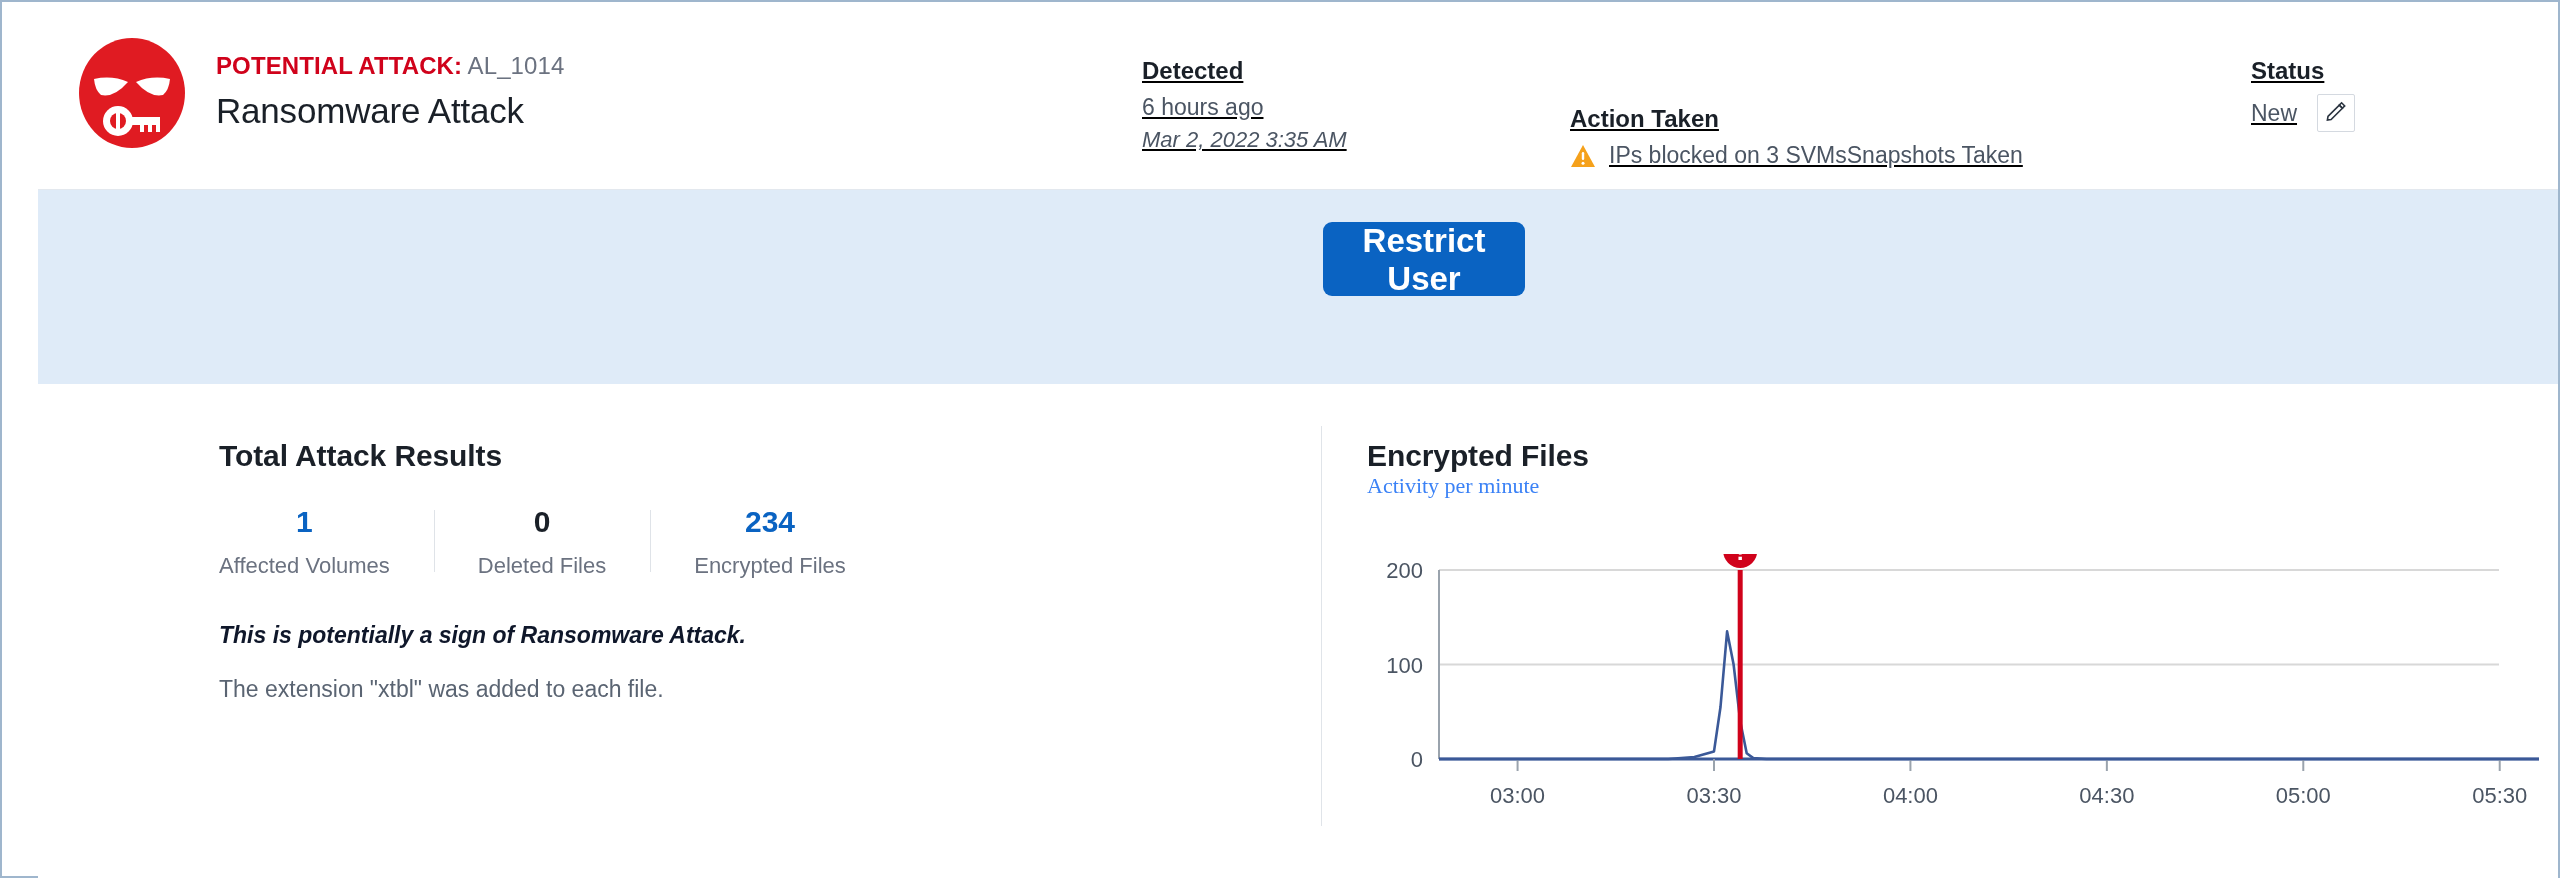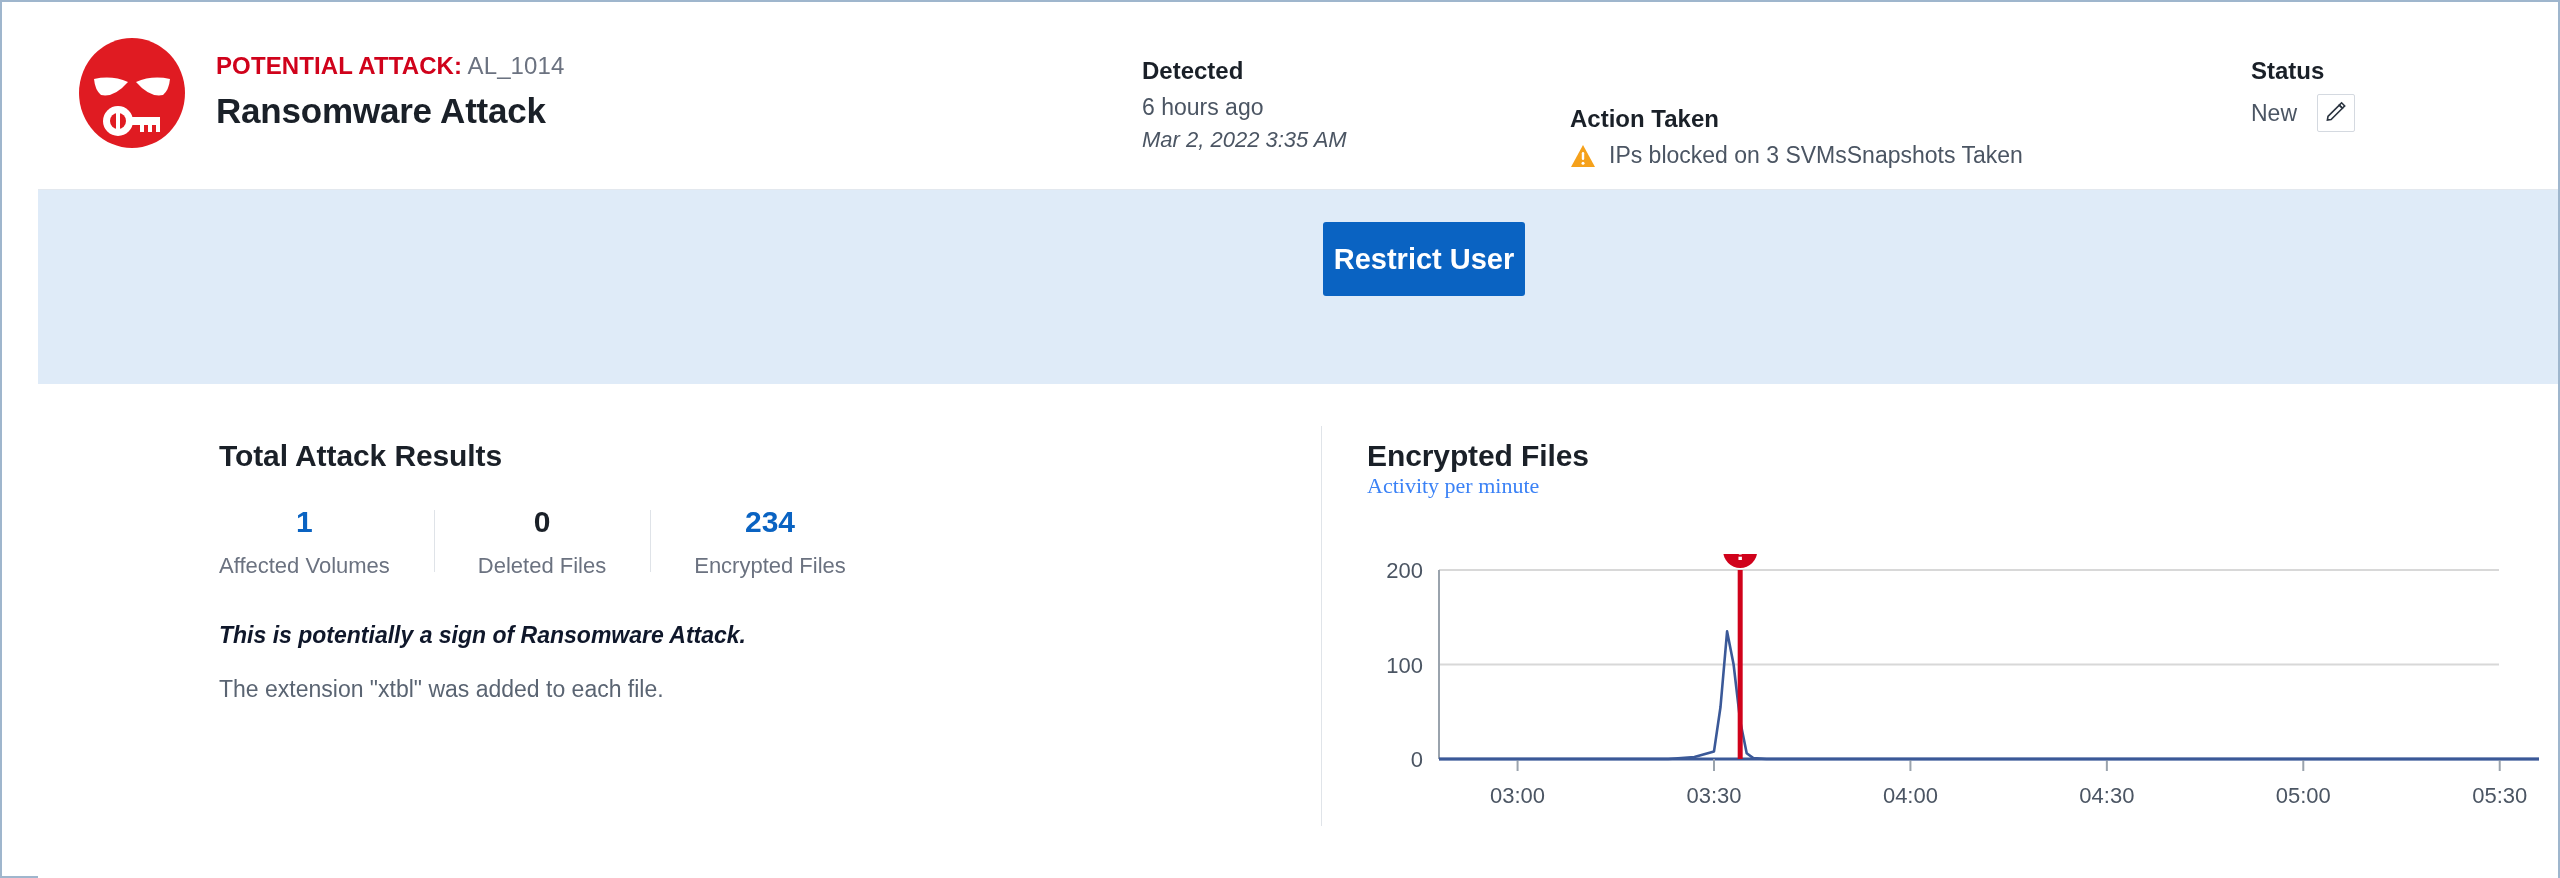--- a/index.html
+++ b/index.html
@@ -27,25 +27,25 @@
   .hero-icon {
     position: absolute; left: 38px; top: 35px;
     width: 112px; height: 112px;
   }
   .title-block { position: absolute; left: 178px; top: 50px; }
   .alert-kicker { font-size: 24px; letter-spacing: .1px; }
   .alert-kicker .lbl { color: #d0021b; font-weight: bold; }
   .alert-kicker .id  { color: #6b7280; font-weight: normal; }
   .alert-title {
     margin-top: 11px;
-    font-size: 35px; font-weight: bold; color: #1a2028;
+    font-size: 35px; font-weight: normal; color: #1a2028;
     letter-spacing: -.2px;
   }
 
-  .meta { position: absolute; top: 55px; }
+  .meta { position: absolute; top: 55px; text-decoration: underline; }
   .meta-detected { left: 1104px; }
   .meta-action   { left: 1532px; margin-top: 48px; }
   .meta-status   { left: 2178px; margin-left: 35px; }
   .meta h4 {
     font-size: 24px; font-weight: bold; color: #1a2028;
     margin-bottom: 9px; white-space: nowrap;
   }
   .meta .rel  { font-size: 23px; color: #4b5563; white-space: nowrap; }
   .meta .abs  { font-size: 22px; color: #4b5563; font-style: italic;
                 white-space: nowrap; margin-top: 6px; }
@@ -69,23 +69,23 @@
   .action-bar {
     position: relative;
     height: 194px;
     background: #dfebf8;
   }
   .restrict-btn {
     position: absolute; left: 1285px; top: 220px;
     transform: translateY(-188px);
     width: 202px; height: 74px;
     background: #0a63c2; color: #fff;
-    border: none; border-radius: 3px;
-    font-family: "Liberation Sans", sans-serif;
-    font-size: 29px; font-weight: bold;
+    border: none; border-radius: 9px;
+    font-family: "Liberation Sans", sans-serif;
+    font-size: 33px; font-weight: bold;
     cursor: pointer;
   }
   .snap-note {
     position: absolute; left: 1512px; top: 225px;
     font-size: 21px; font-style: italic; color: #2b3440;
     line-height: 1.47;
   }
   .retake-btn {
     position: absolute; left: 1512px; top: 310px;
     width: 232px; height: 46px;

